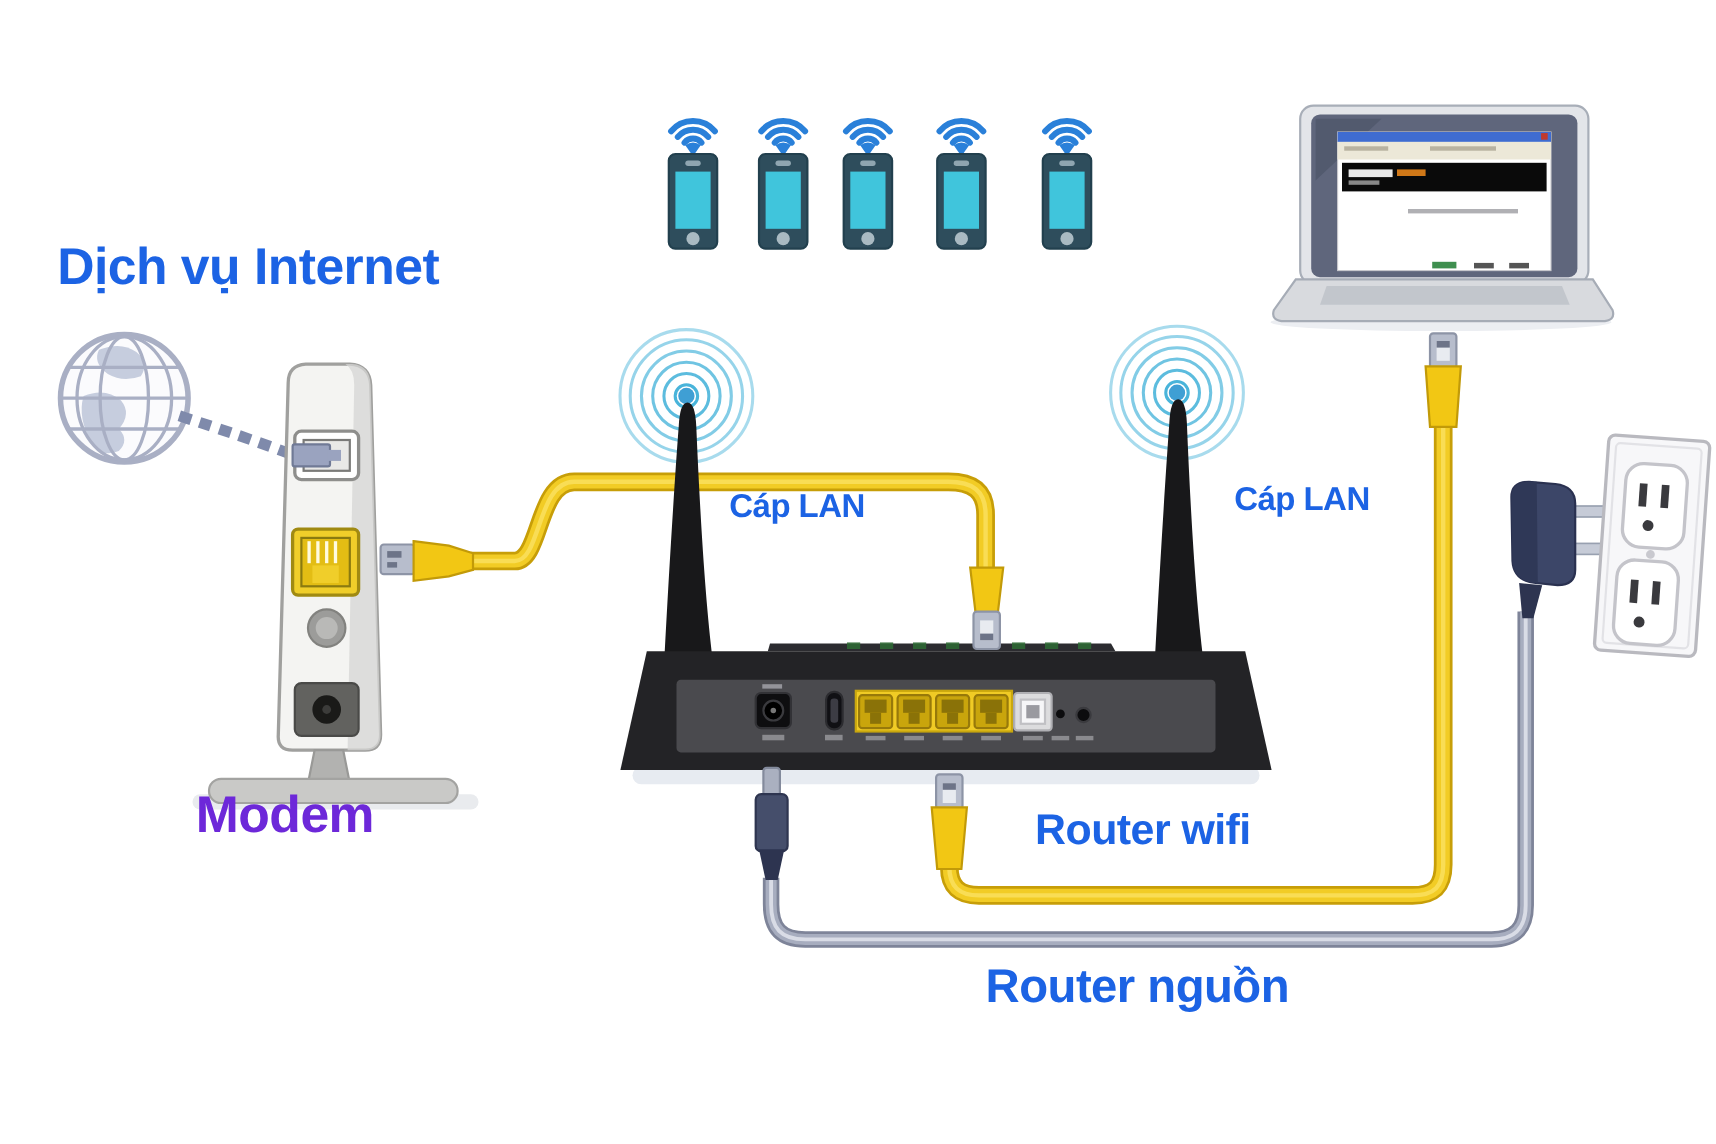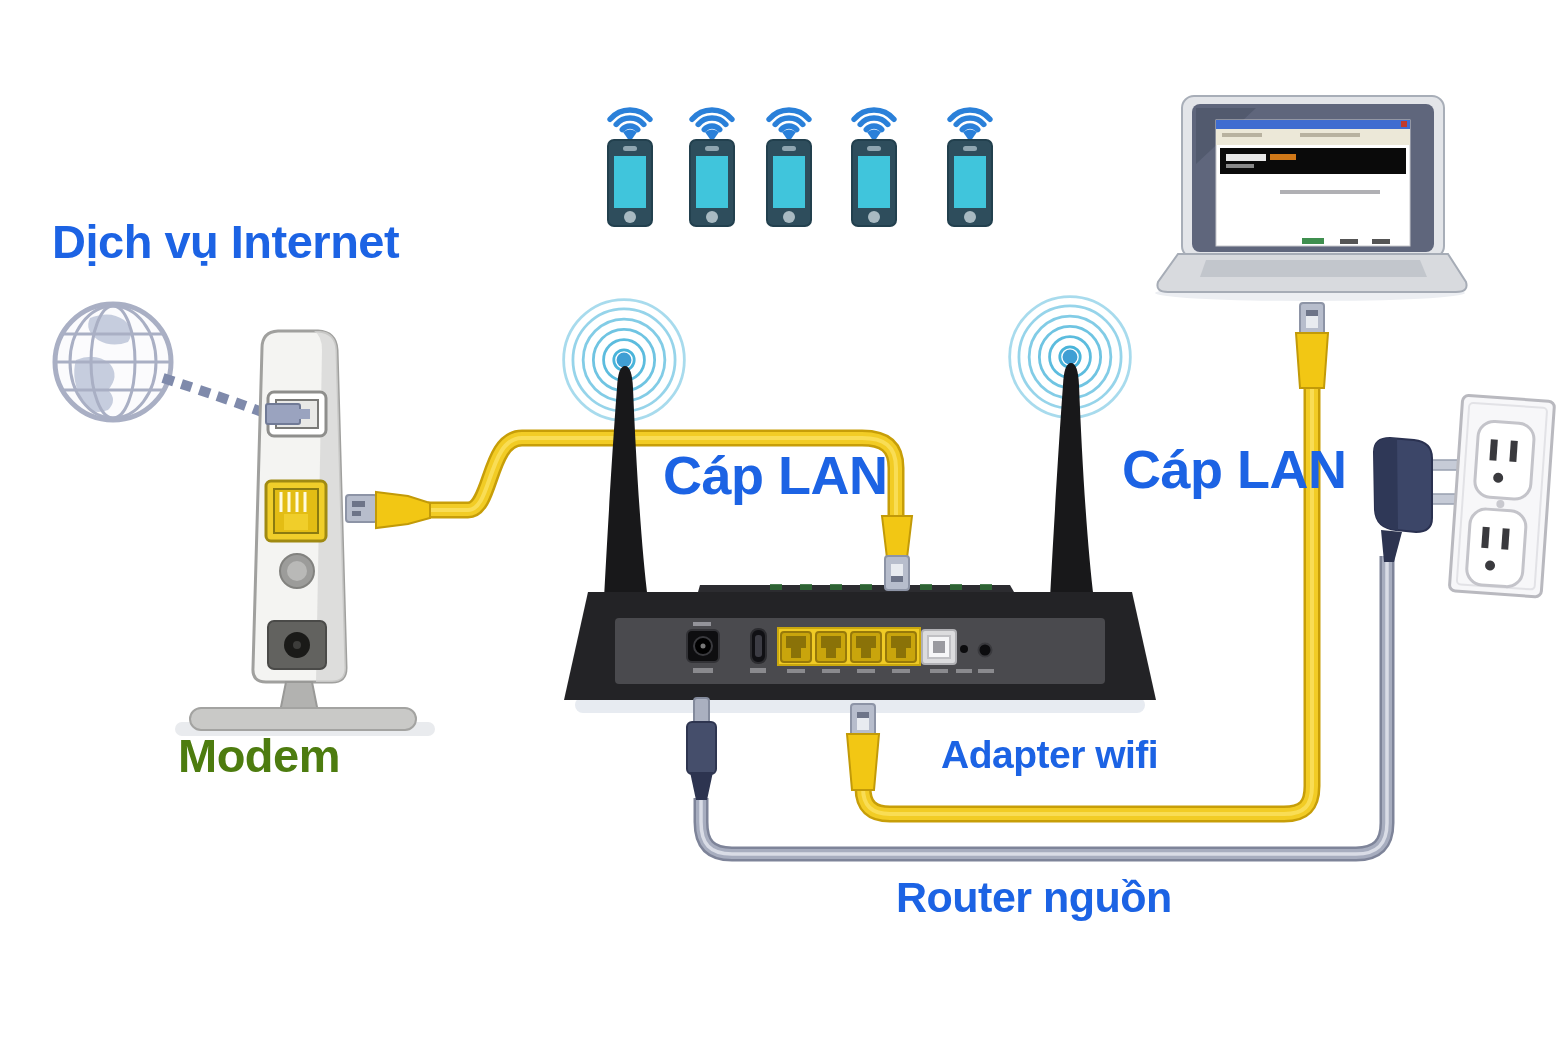--- a/index.html
+++ b/index.html
@@ -1,21 +1,21 @@
 <!DOCTYPE html>
 <html><head>
 <meta charset="utf-8">
 <style>
   html,body{margin:0;padding:0;background:#fff;}
   .canvas{position:relative;width:1560px;height:1040px;background:#ffffff;overflow:hidden;
           font-family:"Liberation Sans", sans-serif;}
   .canvas > svg{position:absolute;left:0;top:0;}
   .label{position:absolute;font-weight:bold;letter-spacing:-0.5px;white-space:nowrap;}
   .lbl-xl{font-size:47px;}
-  .lbl-l{font-size:54px;}
+  .lbl-l{font-size:30px;}
   .lbl-m{font-size:39px;}
 </style>
 </head>
 <body>
 
 <div class="canvas">
 
 <svg width="1560" height="1040" viewBox="0 0 1560 1040">
   <defs>
 
@@ -268,23 +268,23 @@
     </g>
     <g>
       <path d="M 1178 254 L 1448 254 L 1466 282 Q 1469 292 1456 292 L 1168 292 Q 1155 292 1158 282 Z" fill="#d8dade" stroke="#a6acb6" stroke-width="2"></path>
       <path d="M 1206 260 L 1420 260 L 1427 277 L 1200 277 Z" fill="#c2c6cc"></path>
     </g>
   </g>
 </svg>
 
 <div class="label lbl-xl" style="left: 52px; top: 214px; color: rgb(28, 99, 228);">Dịch vụ Internet</div>
 
-<div class="label lbl-xl" style="left: 178px; top: 728px; color: #4d7c0f; text-align: right;">Modem</div>
+<div class="label lbl-xl" style="left: 178px; top: 712px; color: #6d28d9; text-align: right;">Modem</div>
 
 <div class="label lbl-l" style="left: 663px; top: 444px; color: rgb(28, 99, 228);">Cáp LAN</div>
 
 <div class="label lbl-l" style="left: 1122px; top: 438px; color: rgb(28, 99, 228);">Cáp LAN</div>
 
-<div class="label lbl-m" style="left: 941px; top: 733px; color: rgb(28, 99, 228);">Adapter wifi</div>
+<div class="label lbl-m" style="left: 941px; top: 733px; color: rgb(28, 99, 228);">Router wifi</div>
 
 <div class="label" style="left: 896px; top: 873px; font-size: 43px; color: rgb(28, 99, 228);">Router nguồn</div>
 
 </div>
 
 </body></html>

